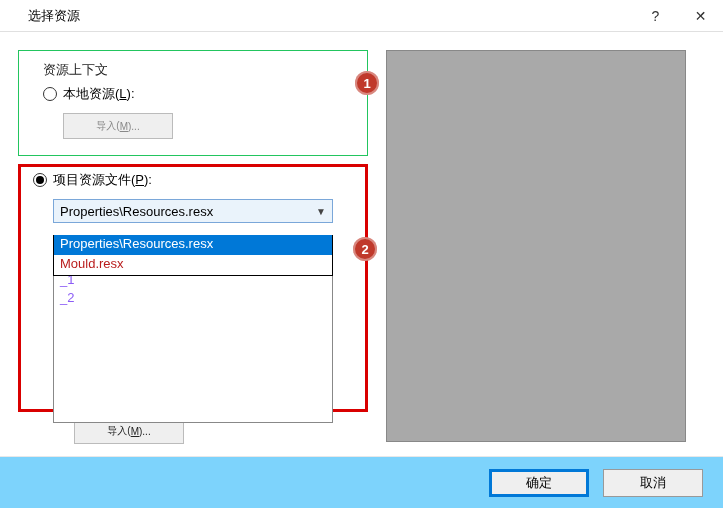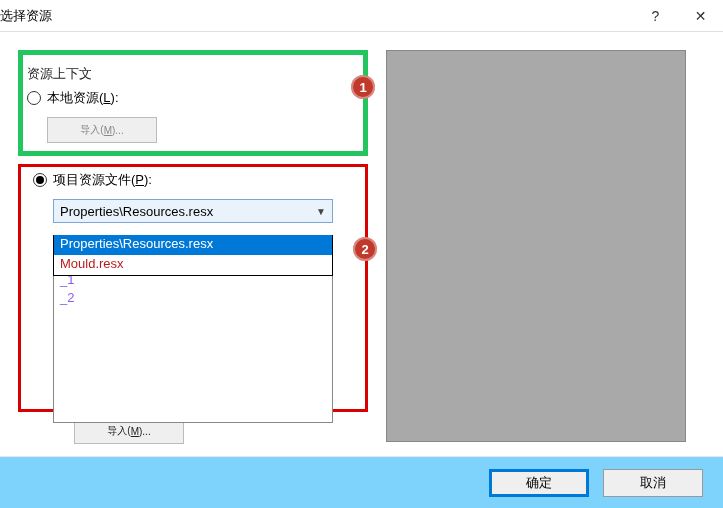--- a/index.html
+++ b/index.html
@@ -1,26 +1,26 @@
 <!DOCTYPE html>
 <html><head>
 <meta charset="utf-8">
 <style>
   * { box-sizing: border-box; font-family: "Microsoft YaHei", "Segoe UI", sans-serif; }
   body { margin: 0; background: #fff; width: 723px; height: 508px; overflow: hidden; }
 
-  .titlebar { height: 32px; display: flex; align-items: center; padding-left: 0; border-bottom: 1px solid #e0e0e0; }
+  .titlebar { height: 32px; display: flex; align-items: center; padding-left: 28px; border-bottom: 1px solid #e0e0e0; }
   .titlebar .title { font-size: 13px; flex: 1; color: #000; }
   .titlebar .btn { width: 45px; height: 32px; display: flex; align-items: center; justify-content: center; font-size: 14px; color: #333; }
 
   .content { position: relative; display: flex; padding: 18px 18px 10px 18px; gap: 18px; }
   .left { position: relative; width: 350px; }
   .right { width: 300px; height: 392px; background: #a9a9a9; border: 1px solid #888; }
 
-  .group1 { position: relative; border: 5px solid #22c55e; padding: 10px 12px 14px 4px; height: 106px; }
+  .group1 { position: relative; border: 1px solid #22c55e; padding: 10px 12px 14px 24px; height: 106px; }
   .group-label { font-size: 13px; color: #222; margin-bottom: 6px; }
   .radio-row { display: flex; align-items: center; gap: 6px; font-size: 13px; margin-bottom: 10px; }
   .radio { width: 14px; height: 14px; border: 1px solid #333; border-radius: 50%; display: inline-flex; align-items: center; justify-content: center; }
   .radio.checked::after { content: ""; width: 8px; height: 8px; background: #000; border-radius: 50%; }
   .ul { text-decoration: underline; }
 
   .btn-row { display: flex; gap: 18px; margin-left: 20px; }
   .wbtn { width: 110px; height: 26px; border: 1px solid #bbb; background: #efefef; font-size: 10px; color: #888; display: flex; align-items: center; justify-content: center; }
   .wbtn.enabled { color: #222; }
 

